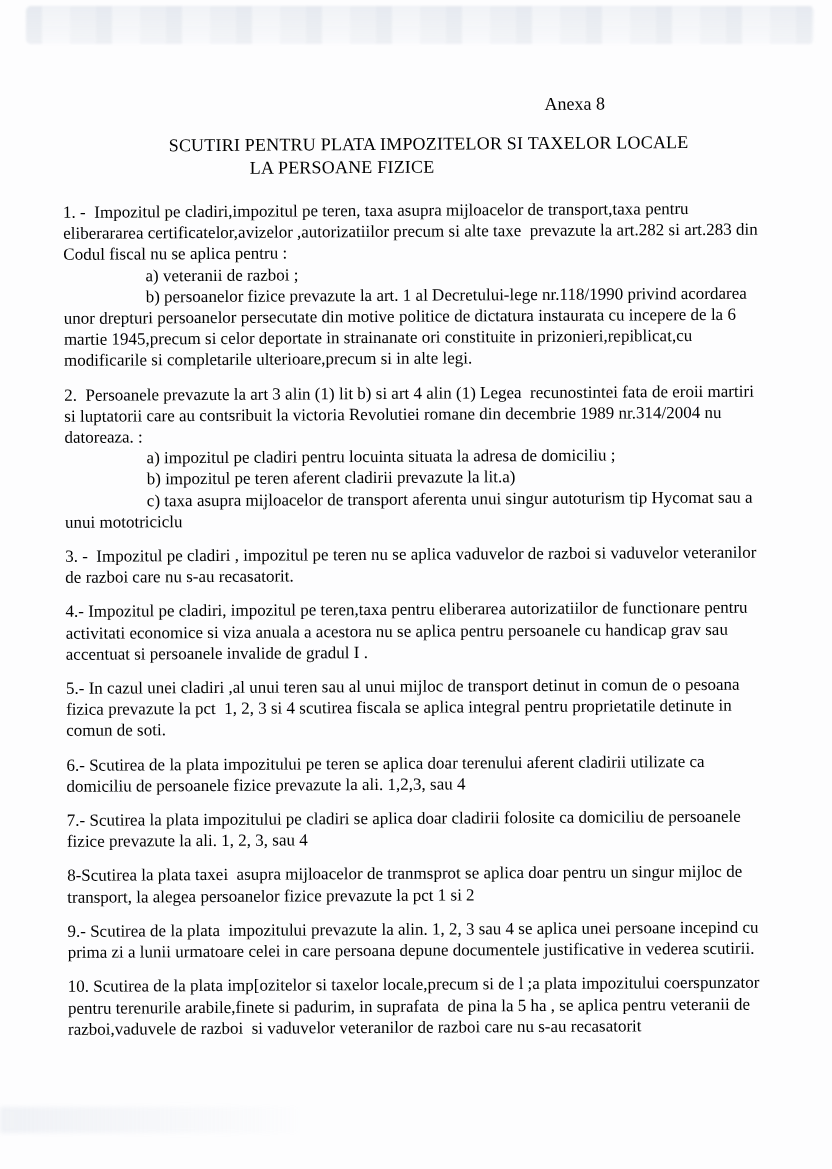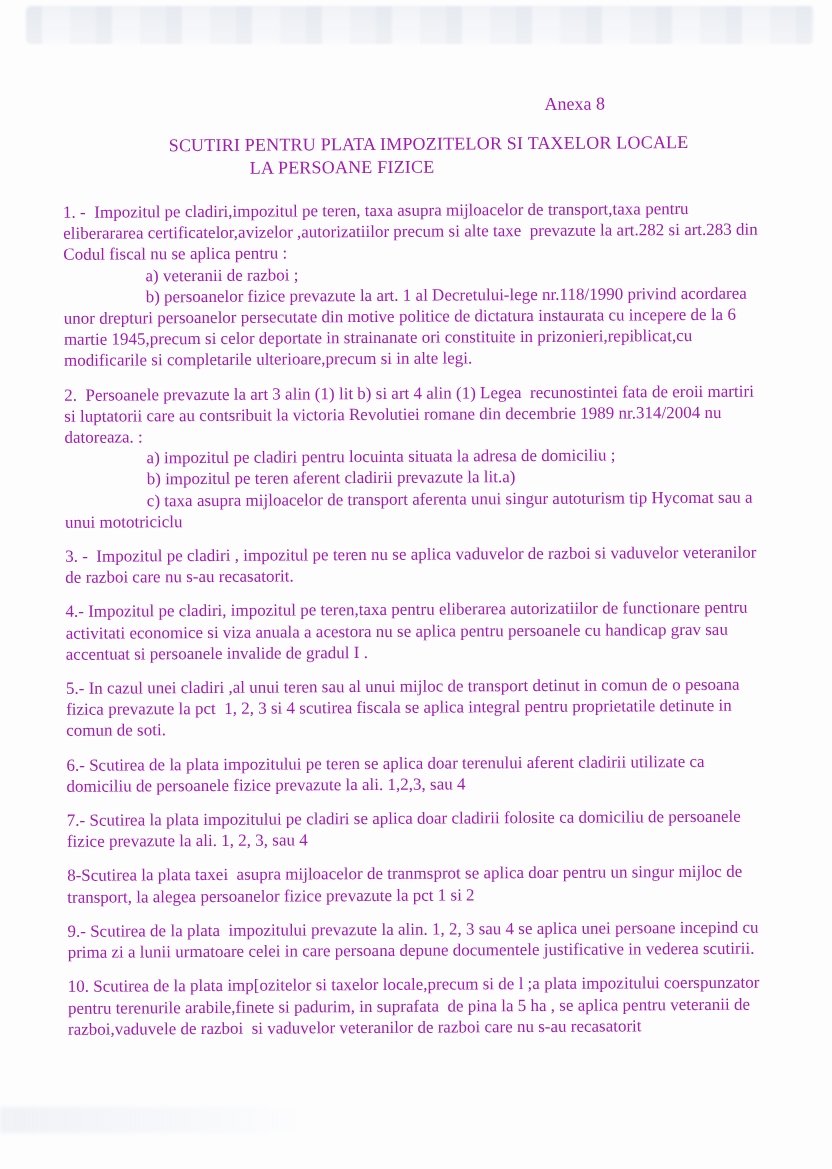--- a/index.html
+++ b/index.html
@@ -7,21 +7,21 @@
     padding: 0;
     background: #ffffff;
   }
   .page {
     position: relative;
     width: 832px;
     height: 1169px;
     background: #fdfdfe;
     overflow: hidden;
     font-family: "Liberation Serif", "DejaVu Serif", serif;
-    color: #a21caf;
+    color: #000000;
   }
   
   .scan-band-top {
     position: absolute;
     top: 6px;
     left: 26px;
     right: 18px;
     height: 38px;
     background:
       repeating-linear-gradient(90deg,

